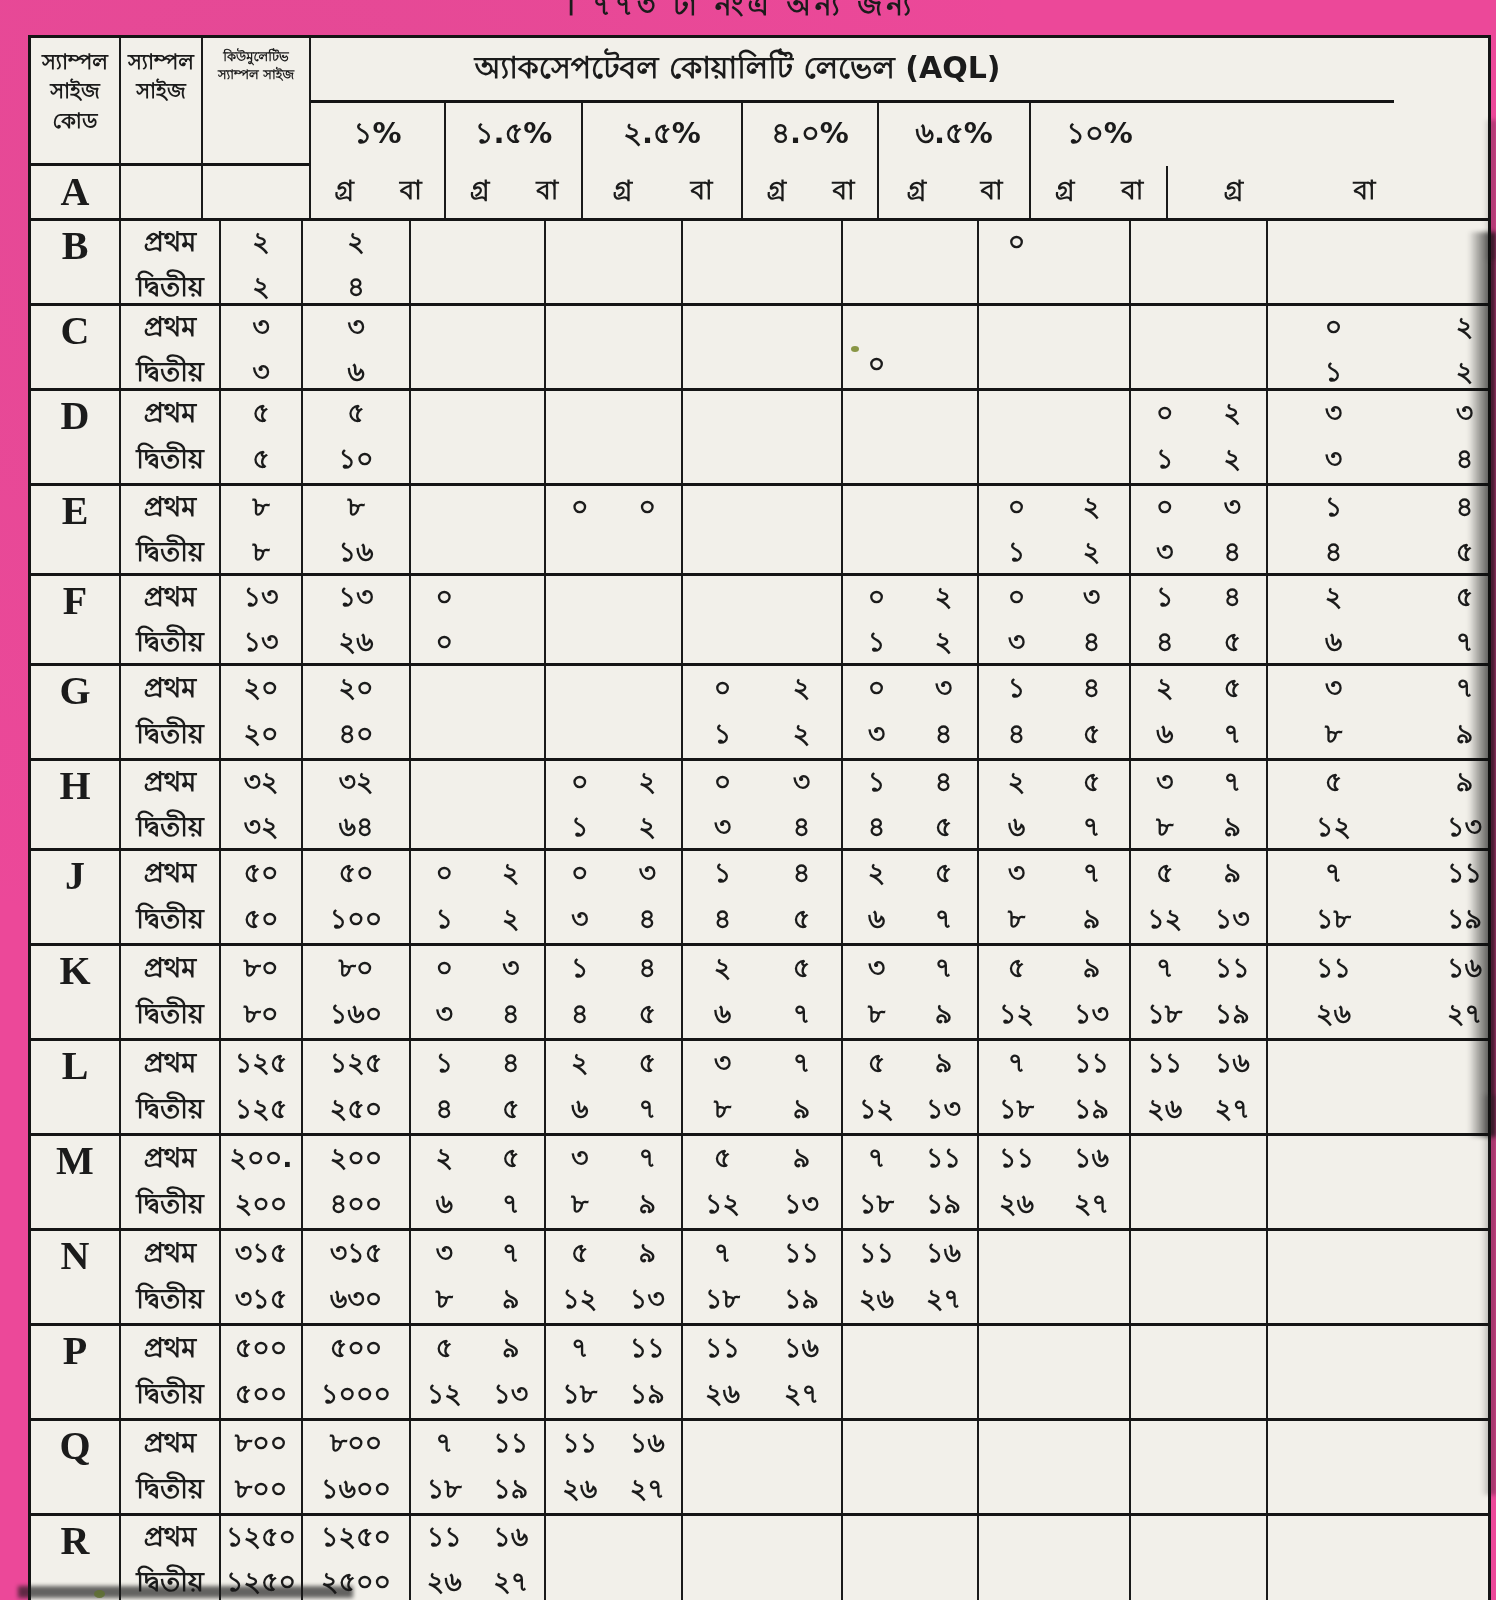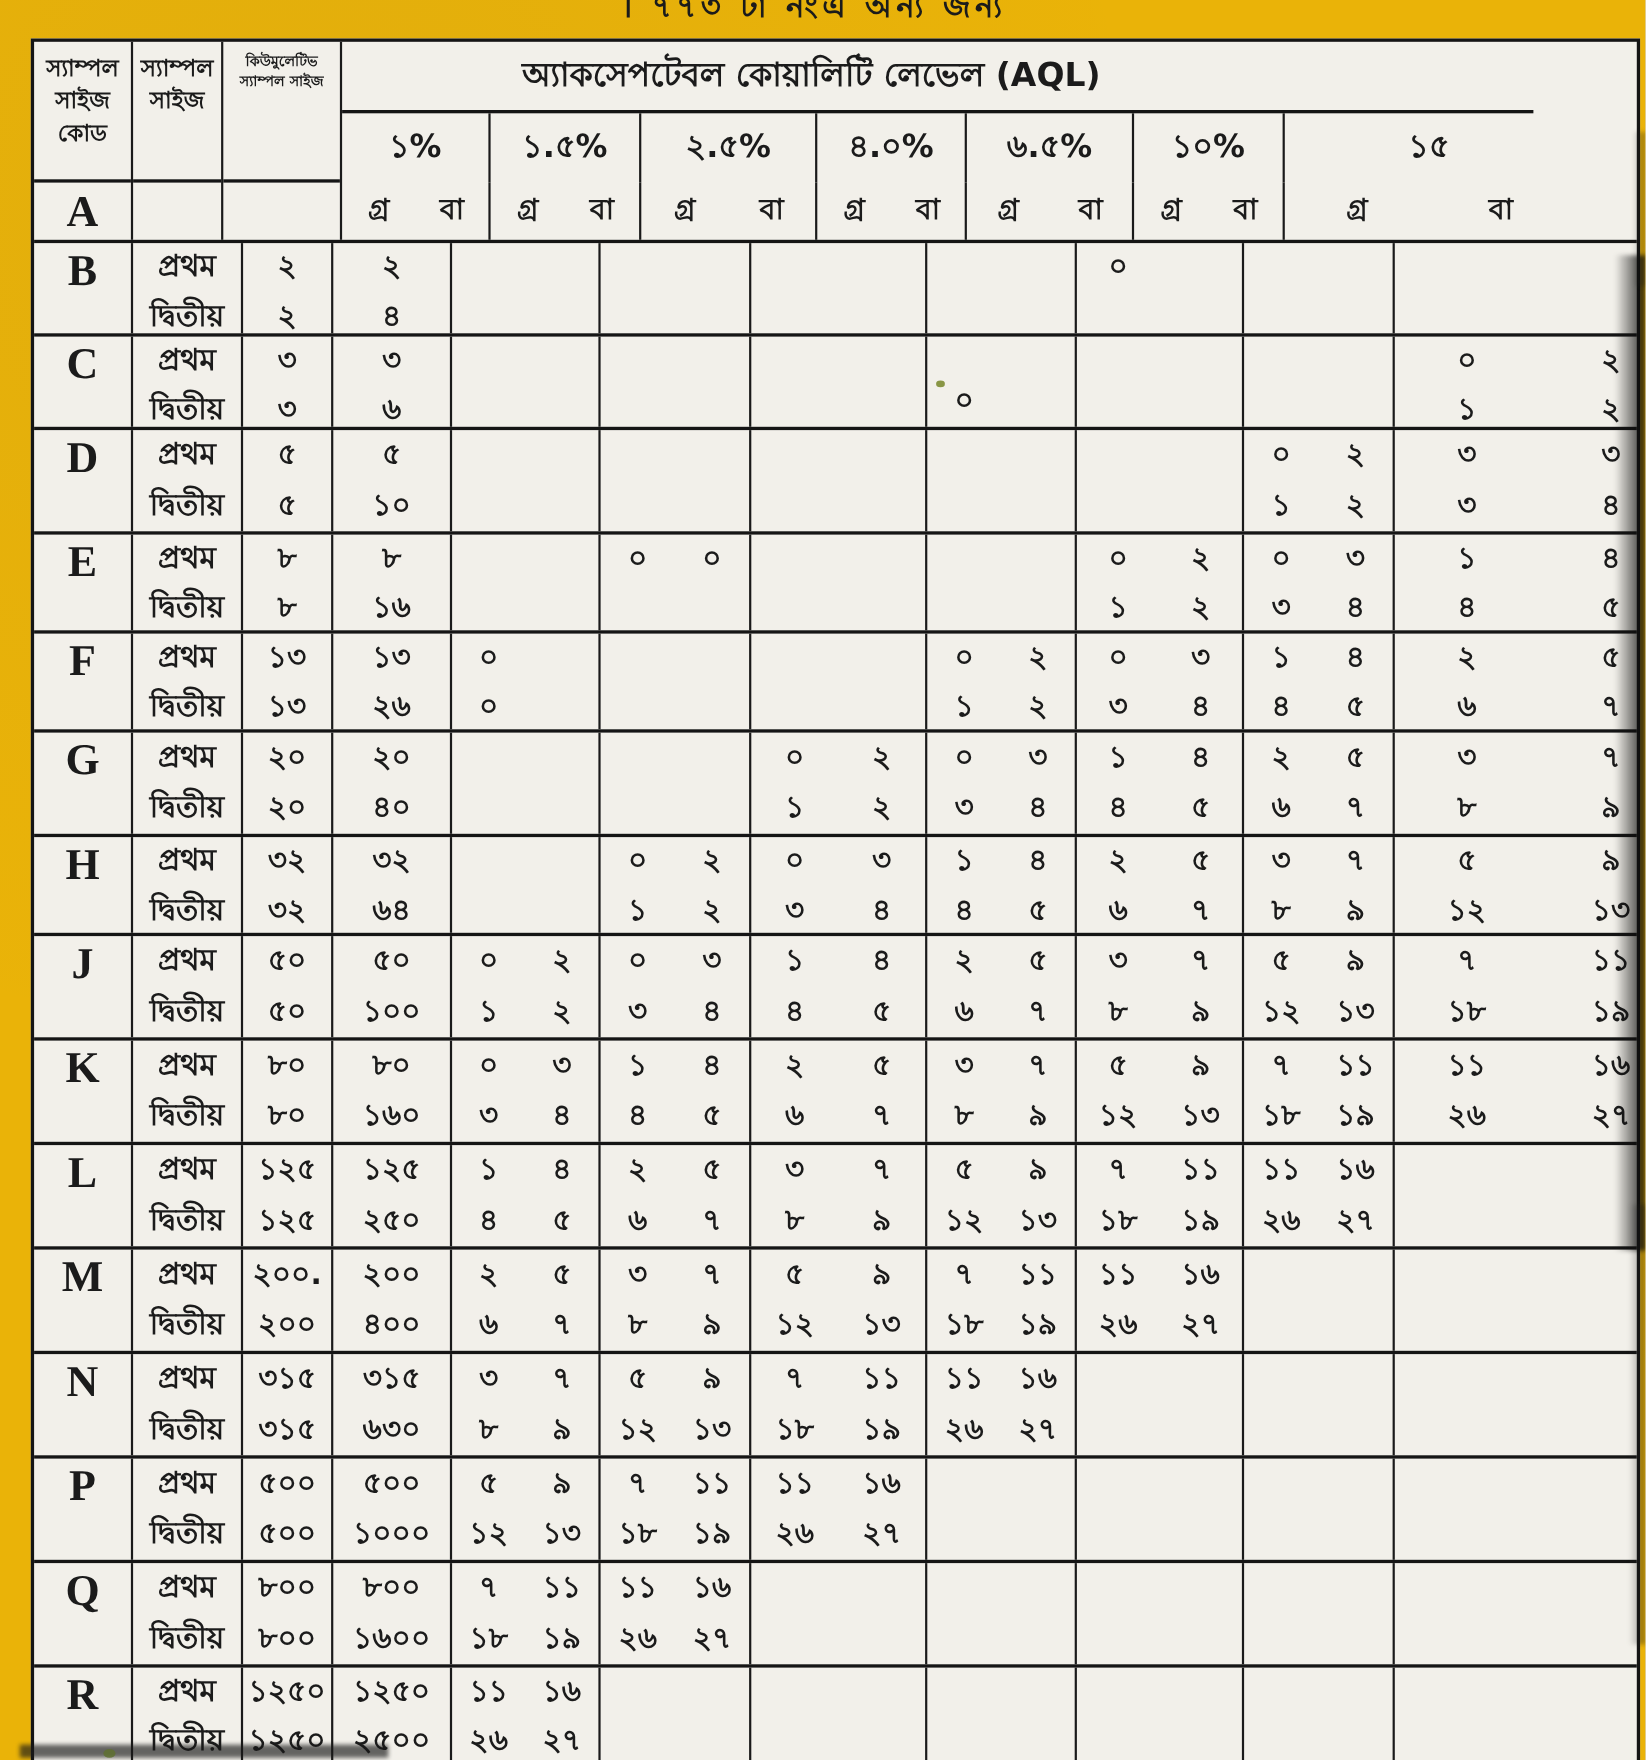--- a/index.html
+++ b/index.html
@@ -1,18 +1,18 @@
 <!DOCTYPE html>
 <html><head>
 <meta charset="utf-8">
 <style>
   html,body{margin:0;padding:0;background:#d8d6d1;}
   .page{
     position:relative; width:1496px; height:1600px; overflow:hidden;
-    background:#eab308; color:#1b1b1b;
+    background:#ec4899; color:#1b1b1b;
     font-family:"DejaVu Sans", sans-serif;
   }
   .page::before{
     content:""; position:absolute; inset:0; pointer-events:none;
     background-image:
       radial-gradient(circle at 18% 12%, rgba(95,92,80,.06), transparent 42%),
       radial-gradient(circle at 88% 42%, rgba(70,68,60,.08), transparent 38%),
       radial-gradient(circle at 55% 82%, rgba(95,88,70,.05), transparent 46%),
       radial-gradient(circle at 35% 55%, rgba(80,78,70,.04), transparent 40%);
   }
@@ -123,21 +123,20 @@
       </div>
       <div class="hright">
         <div class="banner">অ্যাকসেপটেবল কোয়ালিটি লেভেল (AQL)</div>
         <div class="pct-row" id="pct-row">
             <div class="pct-cell col-4">১%</div>
             <div class="pct-cell col-5">১.৫%</div>
             <div class="pct-cell col-6">২.৫%</div>
             <div class="pct-cell col-7">৪.০%</div>
             <div class="pct-cell col-8">৬.৫%</div>
             <div class="pct-cell col-9">১০%</div>
-            <div class="pct-cell col-10">১৫</div>
           </div>
         <div class="grba-row" id="grba-row">
             <div class="grba-cell col-4">
               <span>গ্র</span>
               <span>বা</span>
             </div>
             <div class="grba-cell col-5">
               <span>গ্র</span>
               <span>বা</span>
             </div>

